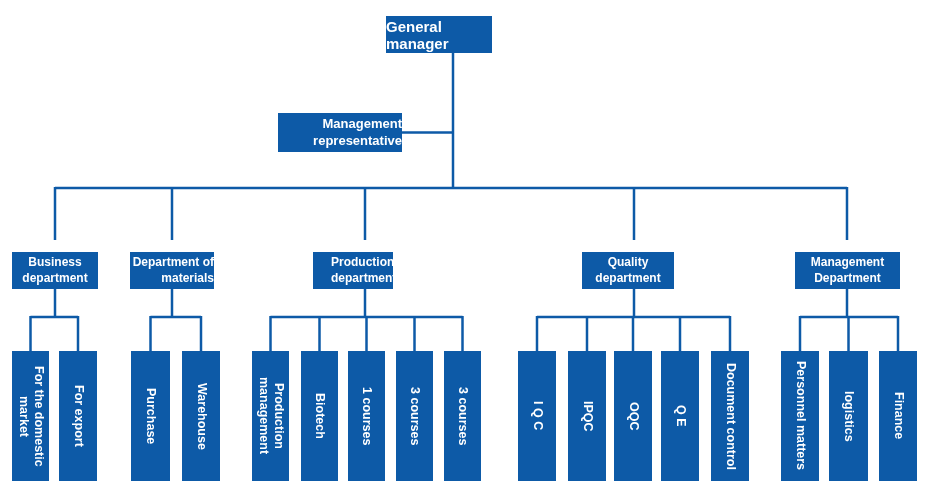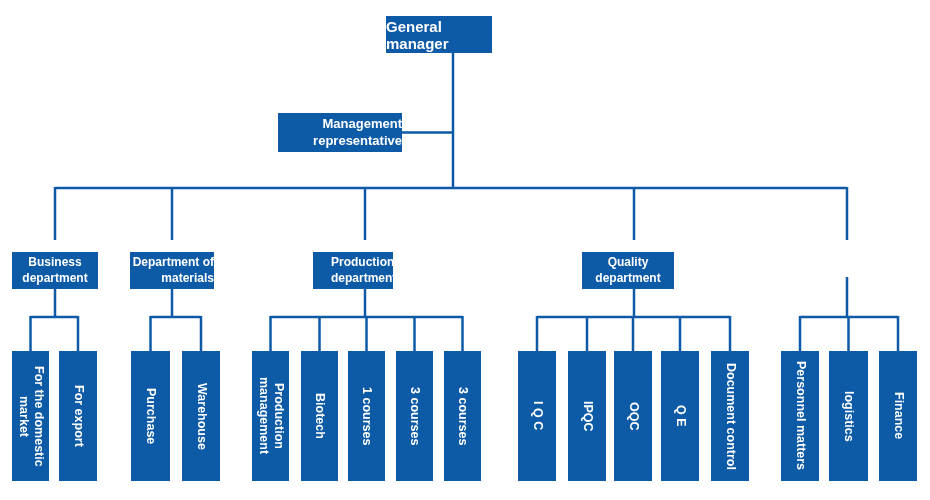--- a/index.html
+++ b/index.html
@@ -127,20 +127,23 @@
   </div>
   <div class="node dept" style="left:130px;width:84px;text-align:right;">
     <span class="label">Department of materials</span>
   </div>
   <div class="node dept left-text" style="left:313px;width:80px;">
     <span class="label">Production department</span>
   </div>
   <div class="node dept" style="left:582px;width:92px;">
     <span class="label">Quality department</span>
   </div>
+  <div class="node dept" style="left:795px;width:105px;">
+    <span class="label">Management Department</span>
+  </div>
 
   <div class="node leaf" style="left:12px;width:37px;">
     <span class="vtext">For the domestic market</span>
   </div>
   <div class="node leaf" style="left:59px;width:38px;">
     <span class="vtext">For export</span>
   </div>
 
   <div class="node leaf" style="left:131px;width:39px;">
     <span class="vtext">Purchase</span>

